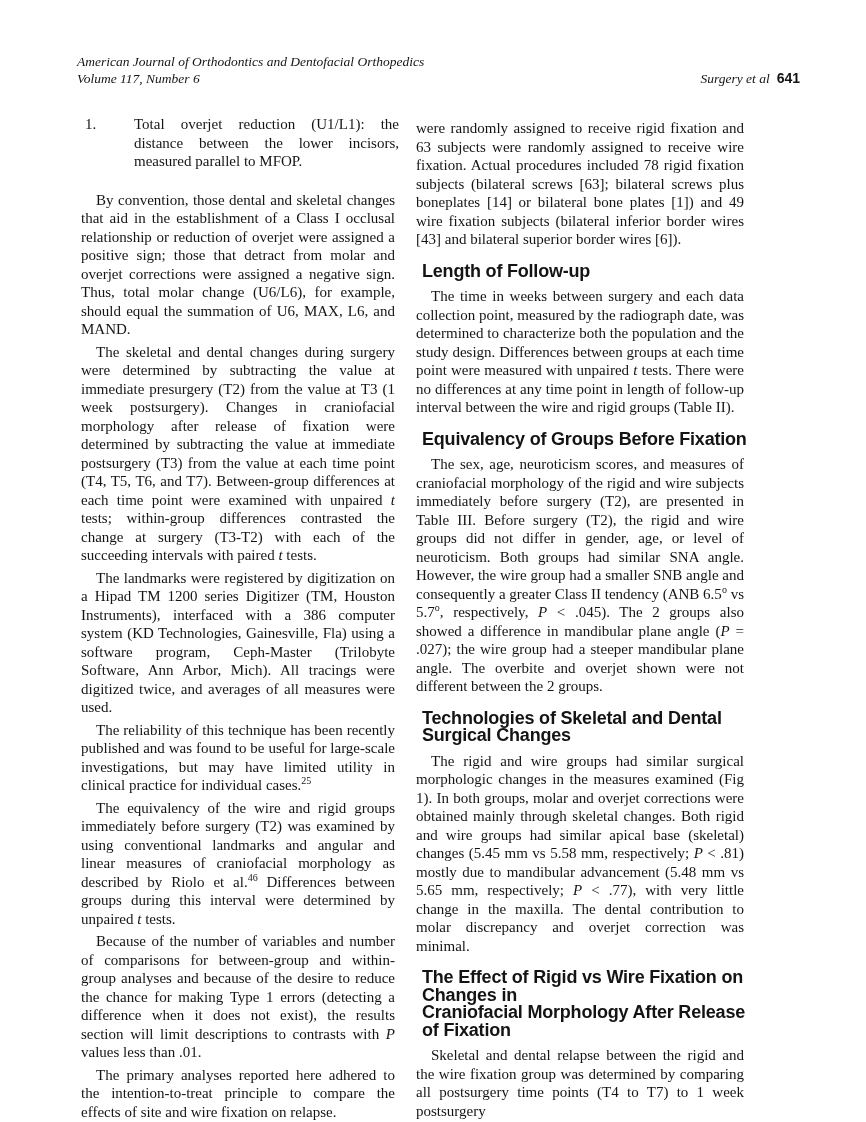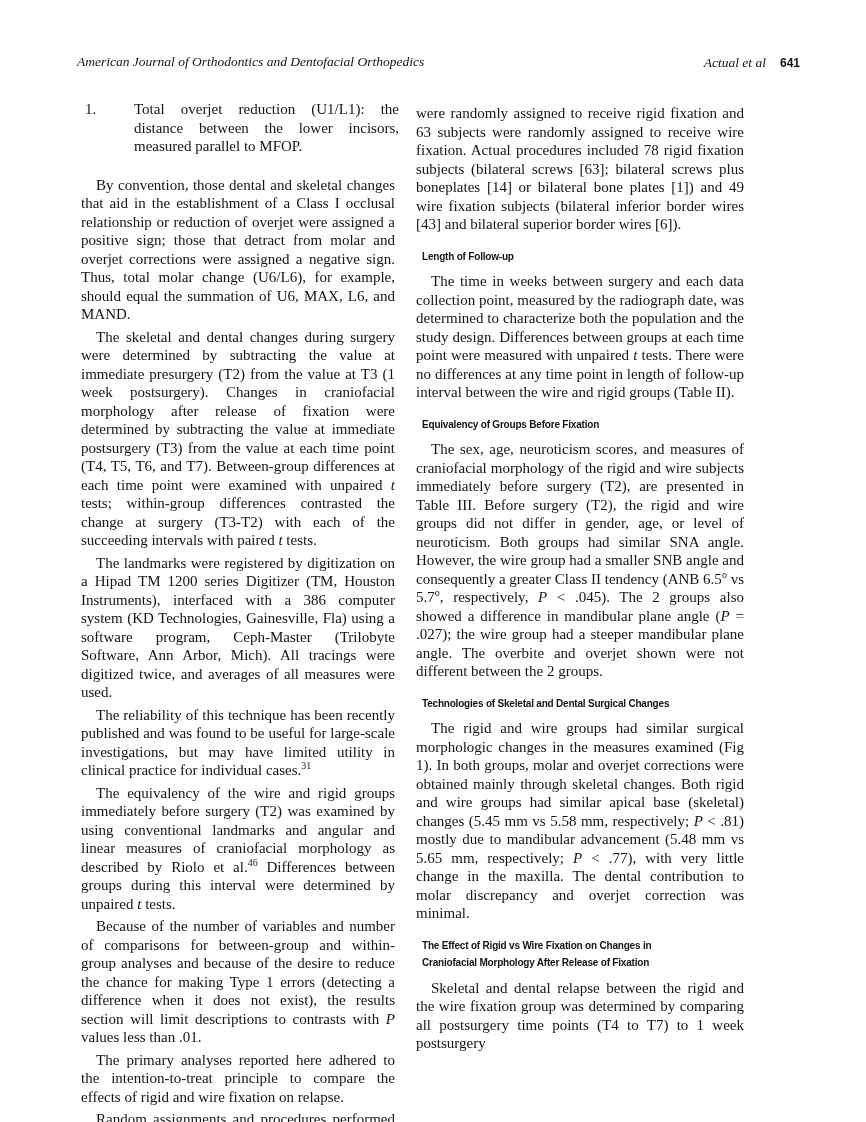--- a/index.html
+++ b/index.html
@@ -14,34 +14,34 @@
     font-family: "Liberation Serif", serif;
     padding: 53px 66px 40px 77px;
     overflow: hidden;
     position: relative;
   }
   
   .page-header {
     width: 723px;
     display: flex;
     justify-content: space-between;
-    align-items: flex-start;
+    align-items: flex-end;
     font-style: italic;
     font-size: 13.5px;
     line-height: 17px;
   }
   .header-left { max-width: 430px; }
   .header-right { white-space: nowrap; padding-top: 1px; }
   .running-authors { font-style: italic; }
   .page-number {
     font-style: normal;
     font-weight: bold;
     font-family: "Liberation Sans", sans-serif;
-    font-size: 12px;
-    margin-left: 14px;
+    font-size: 14px;
+    margin-left: 7px;
   }
   
   .columns {
     display: flex;
     gap: 13px;
     margin-top: 28px;
     width: 671px;
   }
   .col-left  { width: 322px; flex: 0 0 322px; }
   .col-right { width: 336px; flex: 0 0 336px; }
@@ -57,58 +57,59 @@
     margin-left: 8px;
     margin-bottom: 20px;
     font-size: 15px;
     line-height: 18.5px;
   }
   .list-num { flex: 0 0 25px; }
   .list-text { text-align: justify; display: block; margin-left: 24px; }
   .section-heading {
     font-family: "Liberation Sans", sans-serif;
     font-weight: bold;
-    font-size: 10px;
+    font-size: 18px;
     letter-spacing: -0.2px;
     line-height: 17.5px;
     margin: 14px 0 7px 0;
     white-space: pre-line;
     padding-left: 10px;
   }
   sup { font-size: 10px; line-height: 0; vertical-align: super; letter-spacing: 0; }
   i { font-style: italic; }
 </style>
 </head>
 <body>
 
 <div class="page">
 
   <header class="page-header">
     <div class="header-left">
       <div class="journal-title">American Journal of Orthodontics and Dentofacial Orthopedics</div>
+      <div class="journal-volume">Volume 117, Number 6</div>
     </div>
     <div class="header-right">
-      <span class="running-authors">Actual et al</span><span class="page-number">641</span>
+      <span class="running-authors">Surgery et al</span><span class="page-number">641</span>
     </div>
   </header>
 
   <main class="columns">
 
     <section class="col col-left">
       <div class="list-item">
         <span class="list-num">1.</span>
         <span class="list-text">Total overjet reduction (U1/L1): the distance between the lower incisors, measured parallel to MFOP.</span>
       </div>
       <p class="para indent">By convention, those dental and skeletal changes that aid in the establishment of a Class I occlusal relationship or reduction of overjet were assigned a positive sign; those that detract from molar and overjet corrections were assigned a negative sign. Thus, total molar change (U6/L6), for example, should equal the summation of U6, MAX, L6, and MAND.</p>
       <p class="para indent">The skeletal and dental changes during surgery were determined by subtracting the value at immediate presurgery (T2) from the value at T3 (1 week postsurgery). Changes in craniofacial morphology after release of fixation were determined by subtracting the value at immediate postsurgery (T3) from the value at each time point (T4, T5, T6, and T7). Between-group differences at each time point were examined with unpaired <i>t</i> tests; within-group differences contrasted the change at surgery (T3-T2) with each of the succeeding intervals with paired <i>t</i> tests.</p>
       <p class="para indent">The landmarks were registered by digitization on a Hipad TM 1200 series Digitizer (TM, Houston Instruments), interfaced with a 386 computer system (KD Technologies, Gainesville, Fla) using a software program, Ceph-Master (Trilobyte Software, Ann Arbor, Mich). All tracings were digitized twice, and averages of all measures were used.</p>
-      <p class="para indent">The reliability of this technique has been recently published and was found to be useful for large-scale investigations, but may have limited utility in clinical practice for individual cases.<sup>31</sup></p>
+      <p class="para indent">The reliability of this technique has been recently published and was found to be useful for large-scale investigations, but may have limited utility in clinical practice for individual cases.<sup>25</sup></p>
       <p class="para indent">The equivalency of the wire and rigid groups immediately before surgery (T2) was examined by using conventional landmarks and angular and linear measures of craniofacial morphology as described by Riolo et al.<sup>46</sup> Differences between groups during this interval were determined by unpaired <i>t</i> tests.</p>
       <p class="para indent">Because of the number of variables and number of comparisons for between-group and within-group analyses and because of the desire to reduce the chance for making Type 1 errors (detecting a difference when it does not exist), the results section will limit descriptions to contrasts with <i>P</i> values less than .01.</p>
-      <p class="para indent">The primary analyses reported here adhered to the intention-to-treat principle to compare the effects of rigid and wire fixation on relapse.</p>
+      <p class="para indent">The primary analyses reported here adhered to the intention-to-treat principle to compare the effects of site and wire fixation on relapse.</p>
       <p class="para indent">Random assignments and procedures performed for all sites combined and at each site are summarized in Table I. For all sites combined (n = 127), 64 subjects</p>
     </section>
 
     <section class="col col-right">
       <p class="para">were randomly assigned to receive rigid fixation and 63 subjects were randomly assigned to receive wire fixation. Actual procedures included 78 rigid fixation subjects (bilateral screws [63]; bilateral screws plus boneplates [14] or bilateral bone plates [1]) and 49 wire fixation subjects (bilateral inferior border wires [43] and bilateral superior border wires [6]).</p>
       <h2 class="section-heading">Length of Follow-up</h2>
       <p class="para indent">The time in weeks between surgery and each data collection point, measured by the radiograph date, was determined to characterize both the population and the study design. Differences between groups at each time point were measured with unpaired <i>t</i> tests. There were no differences at any time point in length of follow-up interval between the wire and rigid groups (Table II).</p>
       <h2 class="section-heading">Equivalency of Groups Before Fixation</h2>
       <p class="para indent">The sex, age, neuroticism scores, and measures of craniofacial morphology of the rigid and wire subjects immediately before surgery (T2), are presented in Table III. Before surgery (T2), the rigid and wire groups did not differ in gender, age, or level of neuroticism. Both groups had similar SNA angle. However, the wire group had a smaller SNB angle and consequently a greater Class II tendency (ANB 6.5<sup>o</sup> vs 5.7<sup>o</sup>, respectively, <i>P</i> &lt; .045). The 2 groups also showed a difference in mandibular plane angle (<i>P</i> = .027); the wire group had a steeper mandibular plane angle. The overbite and overjet shown were not different between the 2 groups.</p>
       <h2 class="section-heading">Technologies of Skeletal and Dental Surgical Changes</h2>

